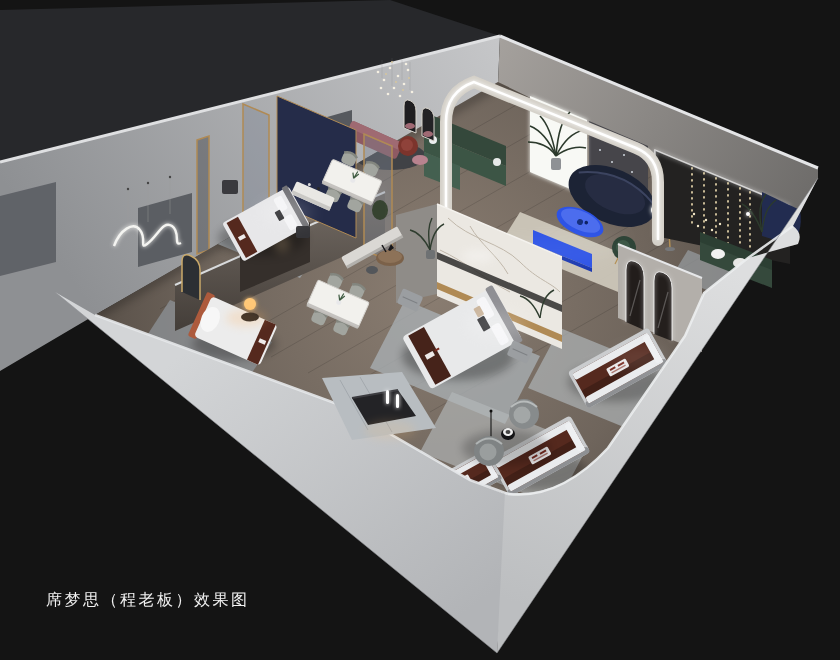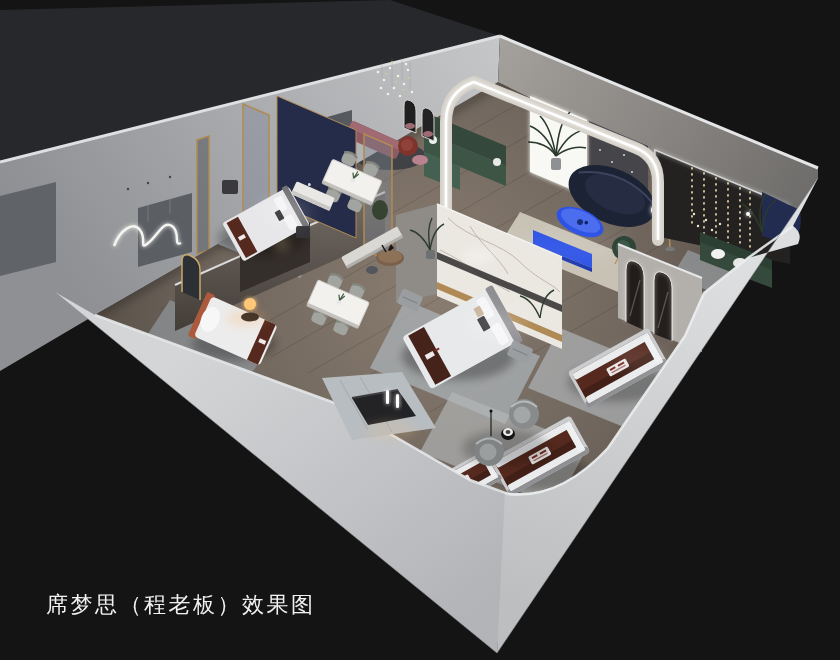--- a/index.html
+++ b/index.html
@@ -1,20 +1,20 @@
 <!DOCTYPE html>
 <html style="--background: #141414; --outer_wall_light: #d3d5d7; --outer_wall_shade: #b2b4b7; --inner_wall: #9a9b9e; --floor_wood: #6f655c; --accent_blue: #2d53e6; --mattress_brown: #55291e; --sofa_green: #3c5545; --sofa_navy: #1c2335; --led_white: #ffffff; --warm_lamp: #ffc878; --gold_trim: #b08a54; --marble_white: #ebe8e2; --caption_text: #f1f1f1;"><head>
 <meta charset="utf-8">
 <style>
   html,body{margin:0;padding:0;background:#000;}
   .stage{position:relative;width:840px;height:660px;overflow:hidden;
          background:var(--background,#141414);
          font-family:"Liberation Sans",sans-serif;}
   .stage svg{position:absolute;left:0;top:0;}
-  .caption{position:absolute;left:46px;top:590px;font-size:22px;font-weight:500;
+  .caption{position:absolute;left:46px;top:590px;font-size:16px;font-weight:500;
            letter-spacing:2.5px;color:var(--caption_text,#f1f1f1);
            font-family:"Liberation Sans",sans-serif;white-space:nowrap;}
 </style>
 </head>
 <body>
 
 <div class="stage">
 <svg width="840" height="660" viewBox="0 0 840 660" xmlns="http://www.w3.org/2000/svg">
 <defs>
   <linearGradient id="gWallBL" gradientUnits="userSpaceOnUse" x1="500" y1="36" x2="95" y2="315">

